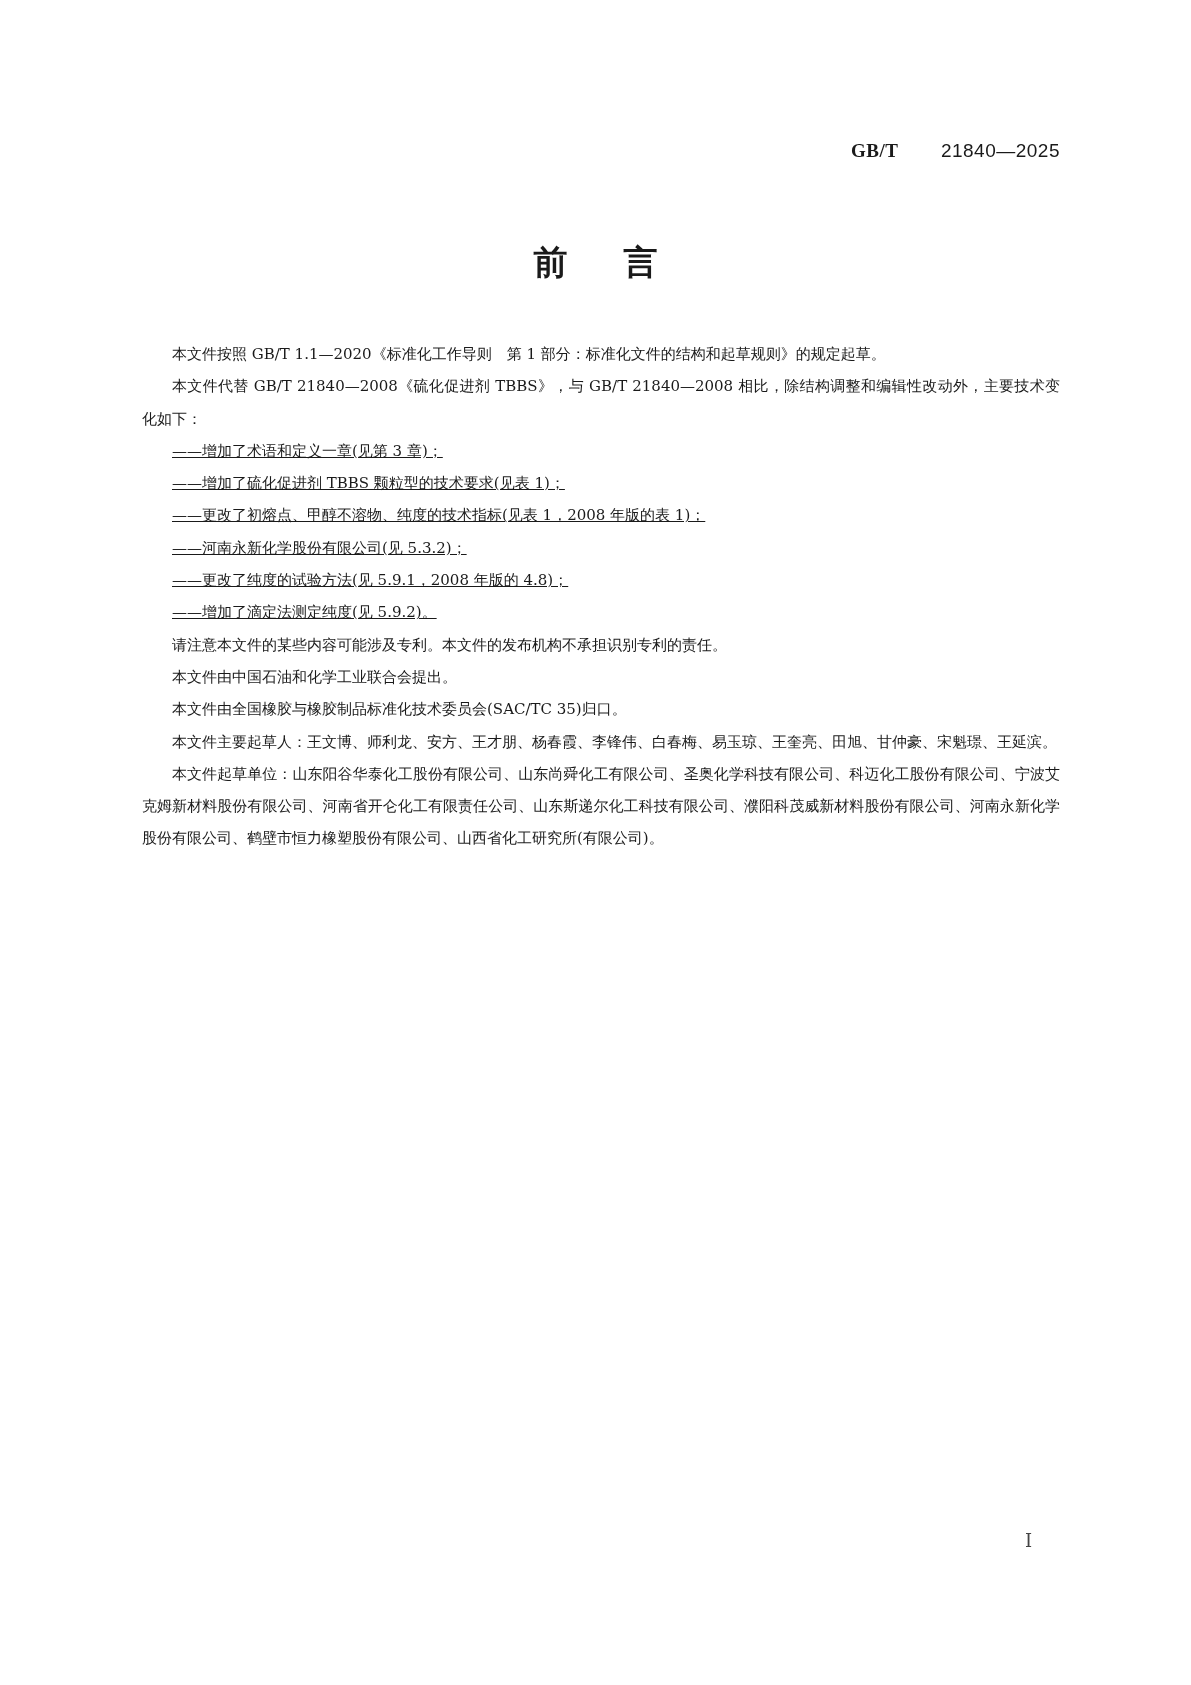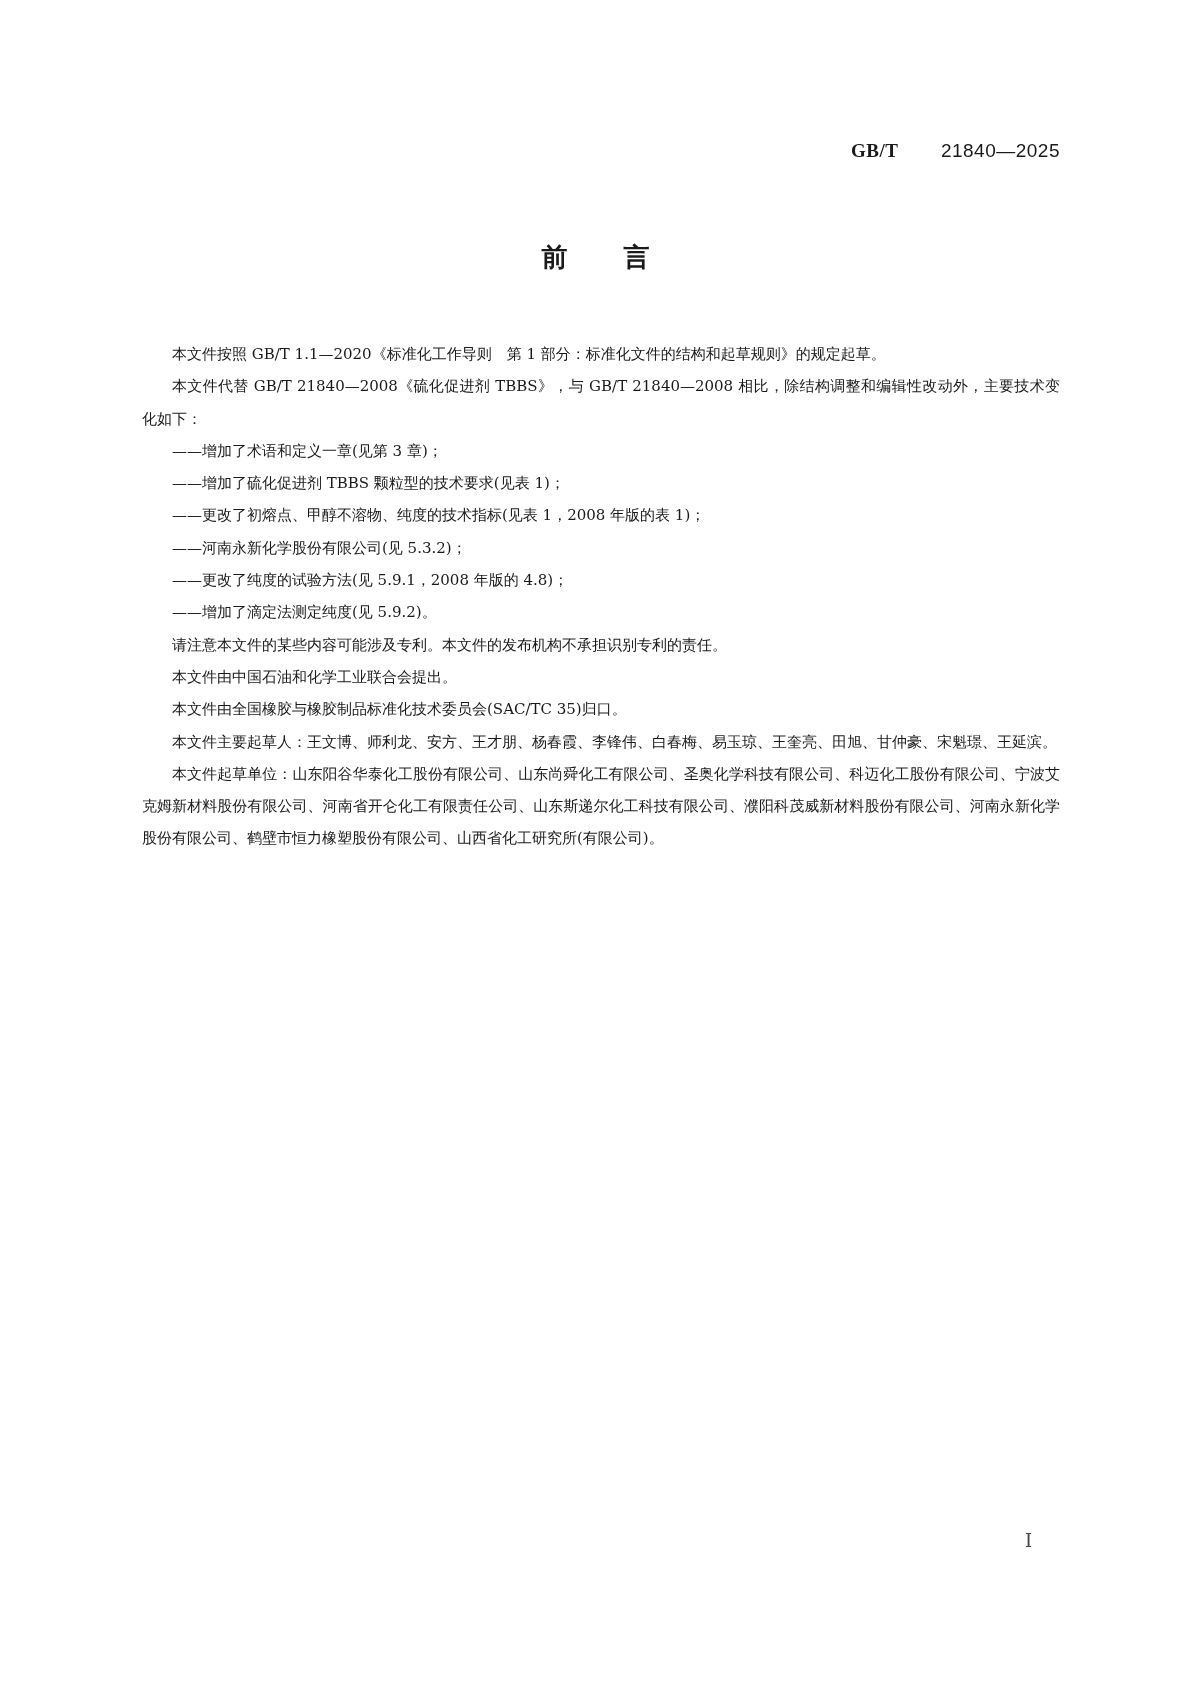--- a/index.html
+++ b/index.html
@@ -10,28 +10,28 @@
   }
   .std-code {
     position: absolute; top: 139px; right: 131px;
     font-size: 19px; letter-spacing: 0.5px;
   }
   .std-code .prefix { font-family: "Liberation Serif", serif; font-weight: bold; }
   .std-code .num { font-family: "Liberation Sans", sans-serif; margin-left: 36px; }
   .title {
     position: absolute; top: 240px; left: 0; width: 100%;
     text-align: center; font-family: "DejaVu Sans", sans-serif;
-    font-size: 26px; font-weight: bold; letter-spacing: 56px; padding-left: 56px; box-sizing: border-box;
+    font-size: 34px; font-weight: bold; letter-spacing: 56px; padding-left: 56px; box-sizing: border-box;
   }
   .body-text {
     position: absolute; top: 338px; left: 142px; width: 918px;
     font-size: 15px; line-height: 32.3px;
   }
   .para { text-indent: 2em; margin: 0; text-align: justify; }
-  .item { margin: 0 0 0 2em; }
+  .item { margin: 0 0 0 2em; text-decoration: underline; }
   .page-number {
     position: absolute; top: 1530px; left: 1025px;
     font-size: 18px; color: #444;
   }
 </style>
 </head>
 <body>
 
 <div class="std-code">
   <span class="prefix">GB/T</span>

